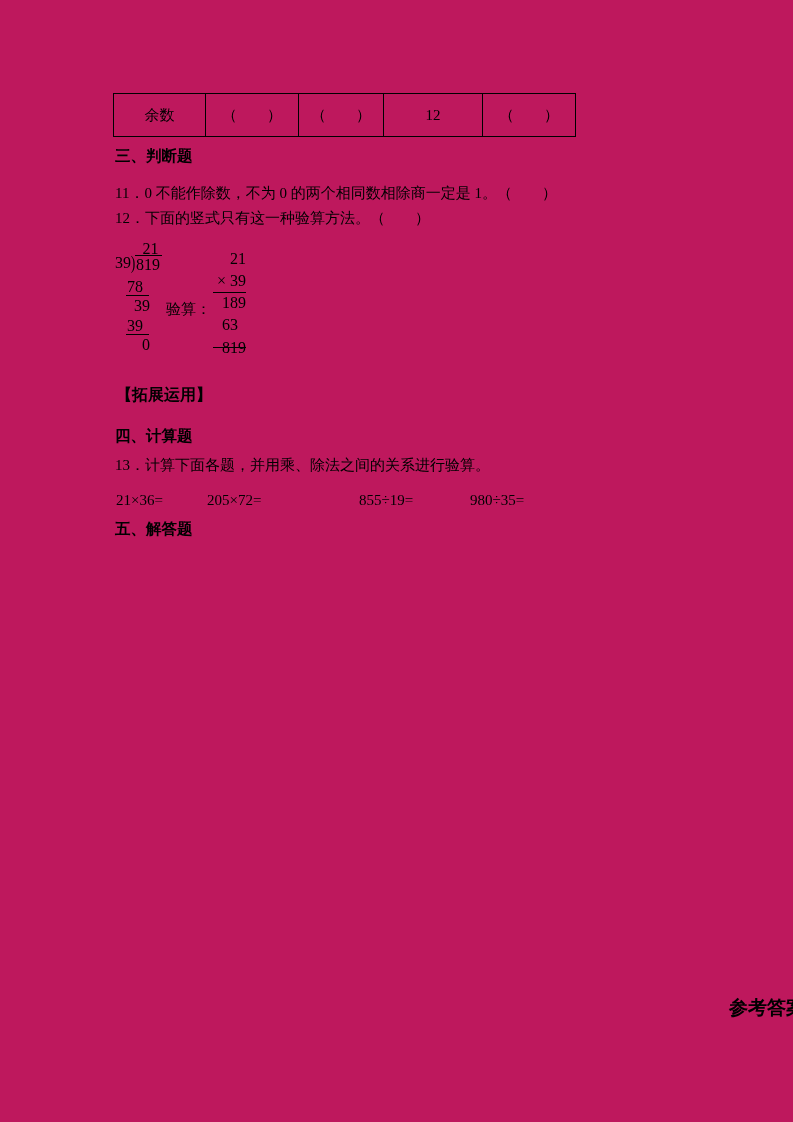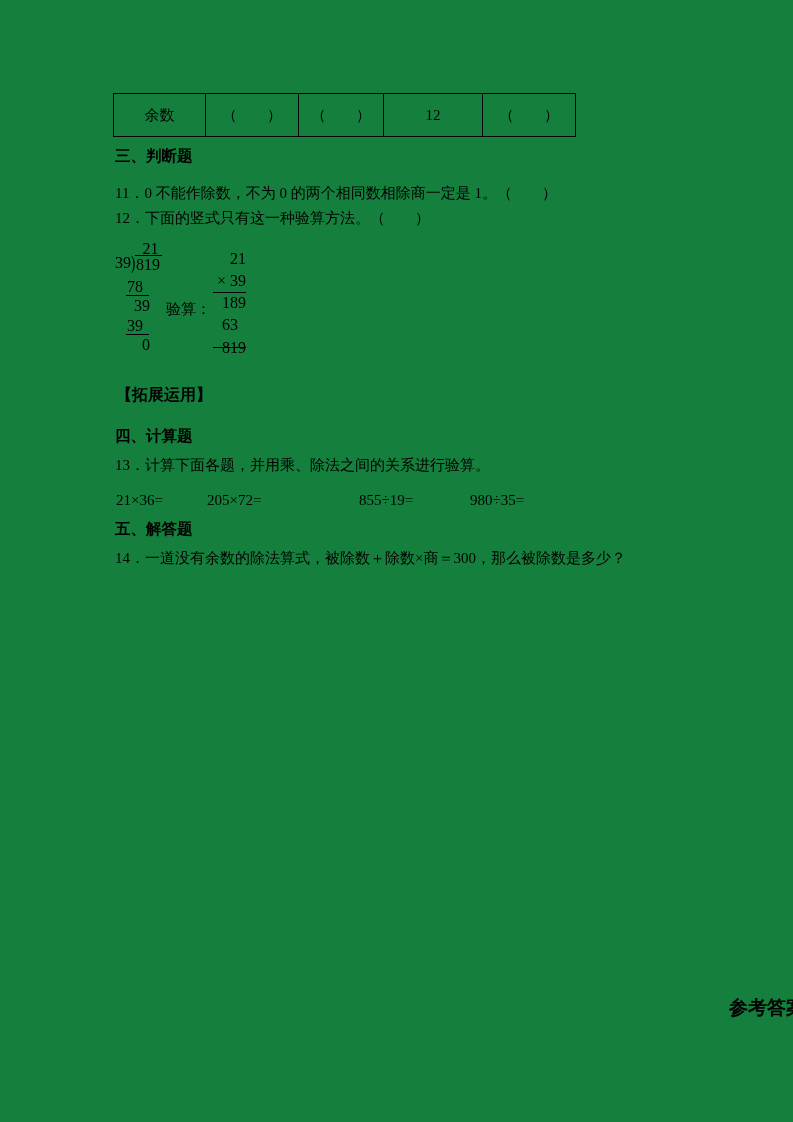--- a/index.html
+++ b/index.html
@@ -1,20 +1,20 @@
 <!DOCTYPE html>
 <html><head>
 <meta charset="utf-8">
 <style>
   html, body { margin: 0; padding: 0; background: #ffffff; }
   .page {
     position: relative;
     width: 793px;
     height: 1122px;
-    background: #15803d;
+    background: #be185d;
     color: #000000;
     font-family: "Liberation Serif", "DejaVu Serif", serif;
     overflow: hidden;
   }
   
   .qtable {
     position: absolute;
     left: 113px; top: 93px;
     width: 462px;
     border-collapse: collapse;
@@ -171,17 +171,16 @@
 
   <div class="sec-head" style="top:426px">四、计算题</div>
   <div class="q-line" style="top:456px">13．计算下面各题，并用乘、除法之间的关系进行验算。</div>
 
   <div class="expr e1">21×36=</div>
   <div class="expr e2">205×72=</div>
   <div class="expr e3">855÷19=</div>
   <div class="expr e4">980÷35=</div>
 
   <div class="sec-head" style="top:519px">五、解答题</div>
-  <div class="q-line" style="top:549px">14．一道没有余数的除法算式，被除数＋除数×商＝300，那么被除数是多少？</div>
 
   <div class="answers-title">参考答案</div>
 
 </div>
 
 </body></html>

